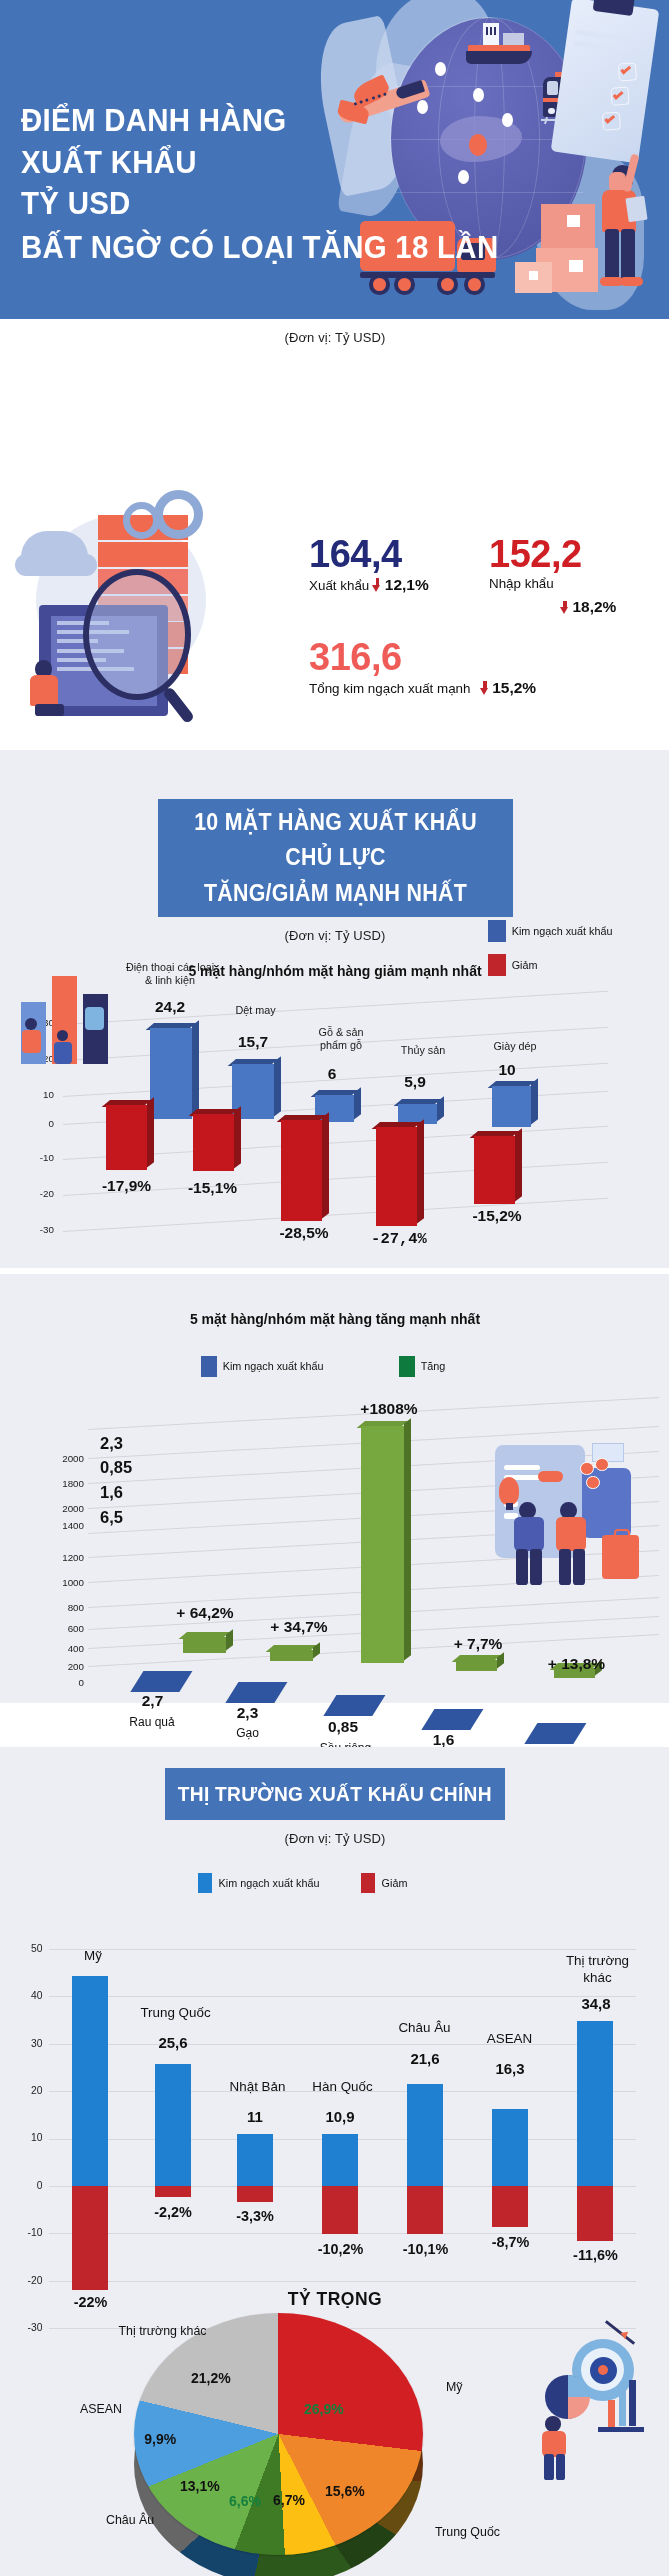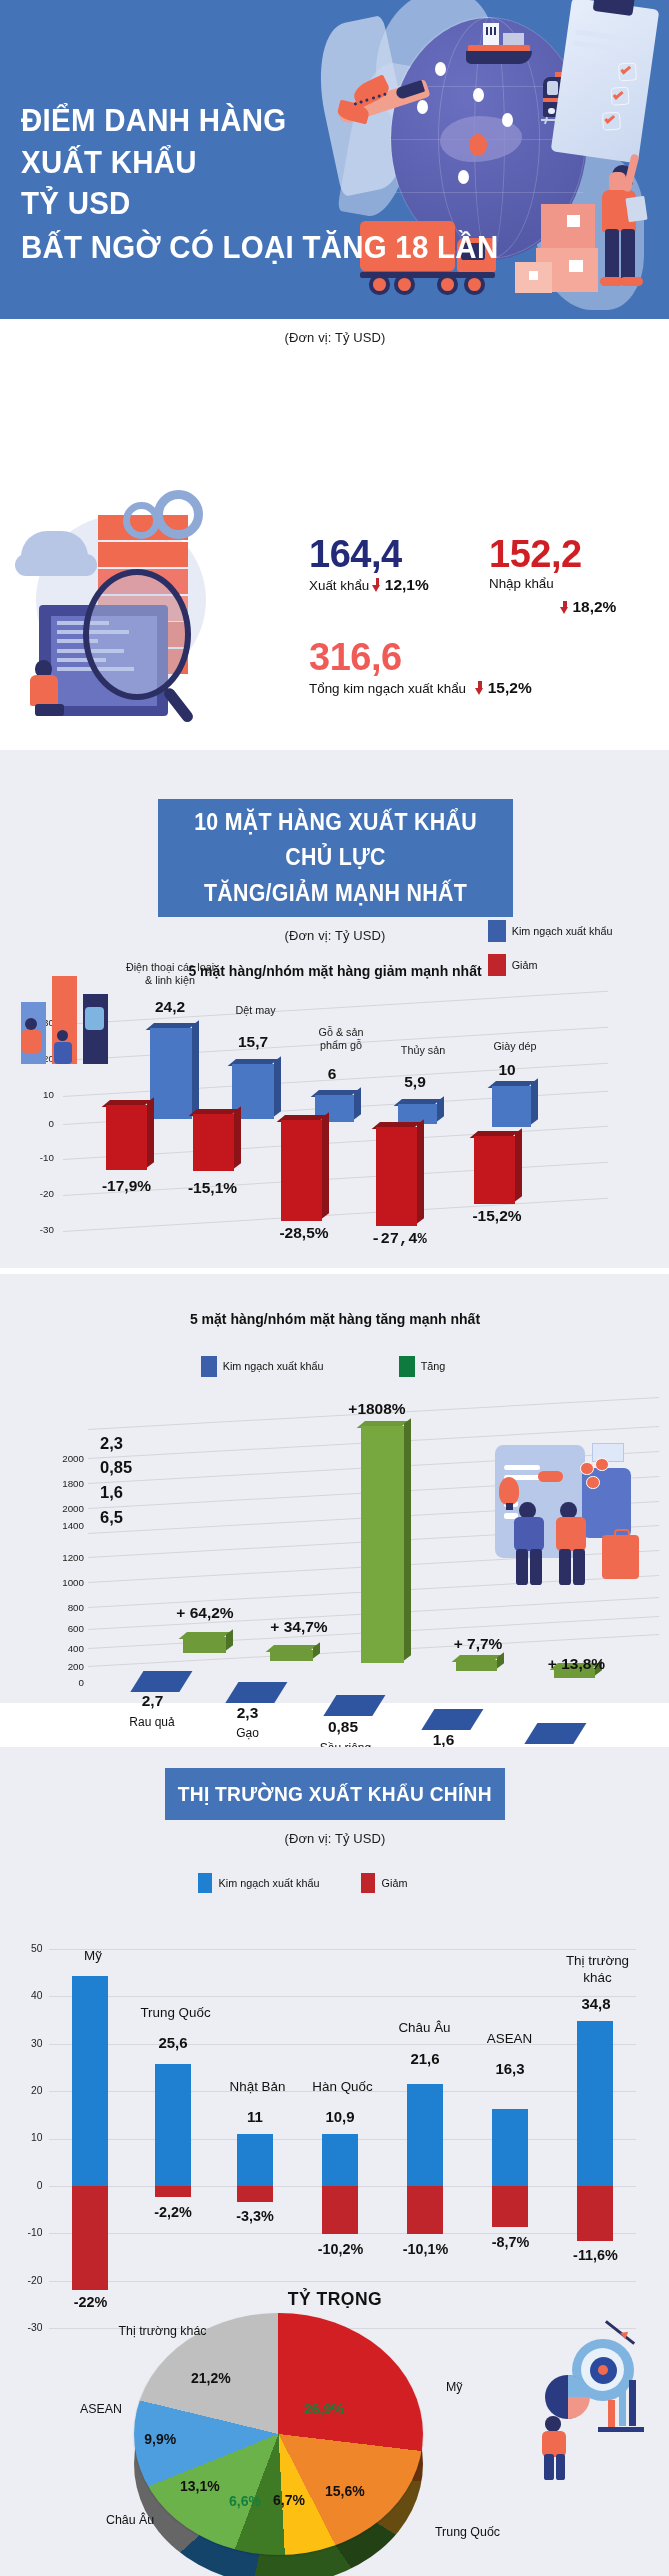--- a/index.html
+++ b/index.html
@@ -295,21 +295,21 @@
         <span class="arrow-dn">
             <i></i>
             <b></b>
           </span>
         <span class="kpi-pct">18,2%</span>
       </div>
     </div>
     <div class="kpi-c">
       <div class="kpi-num" style="color:#ef5b57;">316,6</div>
       <div class="kpi-sub">
-        <span>Tổng kim ngạch xuất khẩu</span>
+        <span>Tổng kim ngạch xuất mạnh</span>
         <span class="arrow-dn" style="margin-left:6.2px;">
             <i></i>
             <b></b>
           </span>
         <span class="kpi-pct">15,2%</span>
       </div>
     </div>
   </div>
 
   <div class="sec bg-gray" style="top:750px;height:518px;">
@@ -502,21 +502,21 @@
     </div>
 
     <div style="position:absolute;left:137px;top:397px;width:49px;height:20.6px;background:#2f55a0;transform:skewX(-32deg);"></div>
     <div style="position:absolute;left:232px;top:408px;width:49px;height:20.6px;background:#2f55a0;transform:skewX(-32deg);"></div>
     <div style="position:absolute;left:330px;top:421px;width:49px;height:20.6px;background:#2f55a0;transform:skewX(-32deg);"></div>
     <div style="position:absolute;left:428px;top:435px;width:49px;height:20.6px;background:#2f55a0;transform:skewX(-32deg);"></div>
     <div style="position:absolute;left:531px;top:449px;width:49px;height:20.6px;background:#2f55a0;transform:skewX(-32deg);"></div>
 
     <div class="lbl-pct" style="position:absolute;left:161px;top:330px;width:88px;">+ 64,2%</div>
     <div class="lbl-pct" style="position:absolute;left:255px;top:344px;width:88px;">+ 34,7%</div>
-    <div class="lbl-pct" style="position:absolute;left:328px;top:126px;width:98px;">+1808%</div>
+    <div class="lbl-pct" style="position:absolute;left:340px;top:126px;width:98px;">+1808%</div>
     <div class="lbl-pct" style="position:absolute;left:434px;top:361px;width:88px;">+ 7,7%</div>
     <div class="lbl-pct" style="position:absolute;left:530px;top:381px;width:93px;">+ 13,8%</div>
 
     <div class="lbl-val" style="position:absolute;left:124px;top:418px;width:57px;">2,7</div>
     <div class="mk-name" style="position:absolute;left:111px;top:442px;width:82px;font-size:12px;">Rau quả</div>
 
     <div class="lbl-val" style="position:absolute;left:219px;top:430px;width:57px;">2,3</div>
     <div class="mk-name" style="position:absolute;left:209px;top:453px;width:77px;font-size:12px;">Gạo</div>
 
     <div class="lbl-val" style="position:absolute;left:312px;top:444px;width:62px;">0,85</div>

